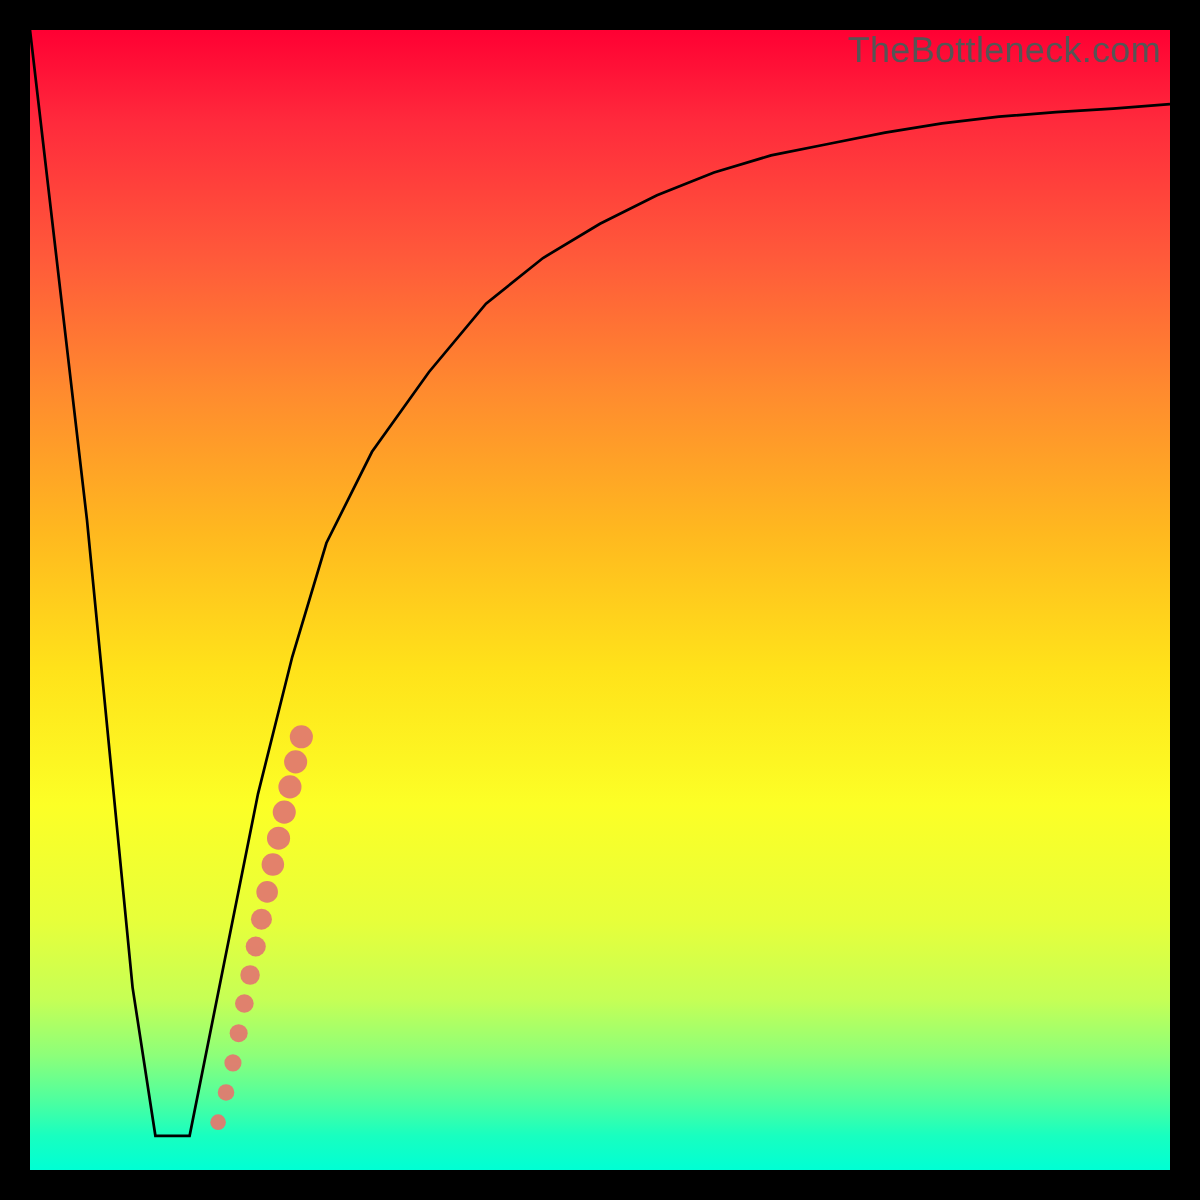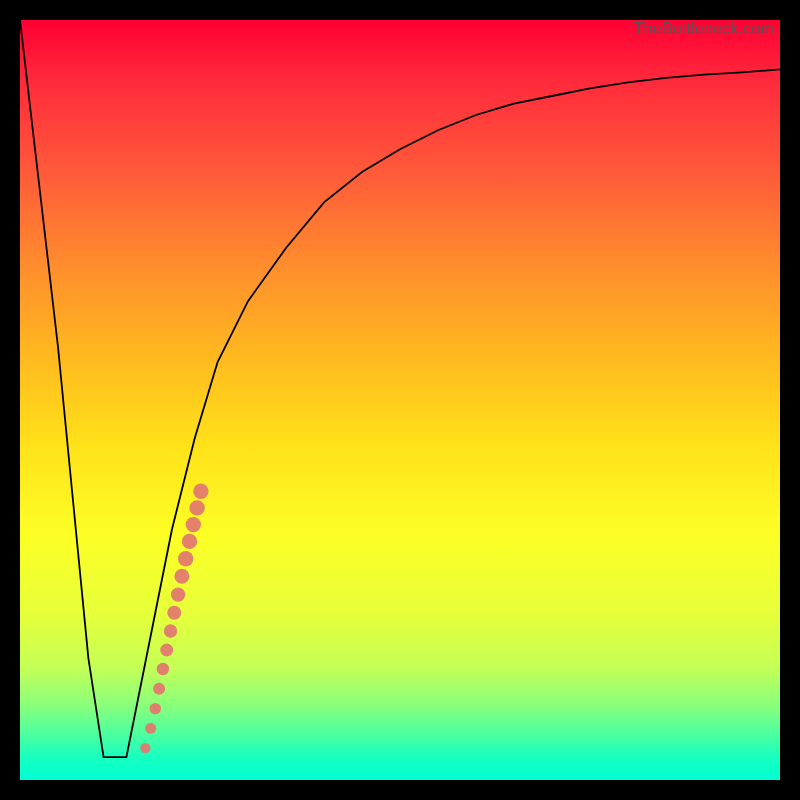--- a/index.html
+++ b/index.html
@@ -49,21 +49,21 @@
     position: absolute;
     inset: 0;
     width: 100%;
     height: 100%;
   }
   .watermark {
     position: absolute;
     top: 0px;
     right: 6px;
     color: #555;
-    font-size: 16px;
+    font-size: 24px;
     font-weight: 500;
     letter-spacing: 0.2px;
     user-select: none;
   }
 </style>
 </head>
 <body>
 
 <div class="frame">
   <div class="plot">

